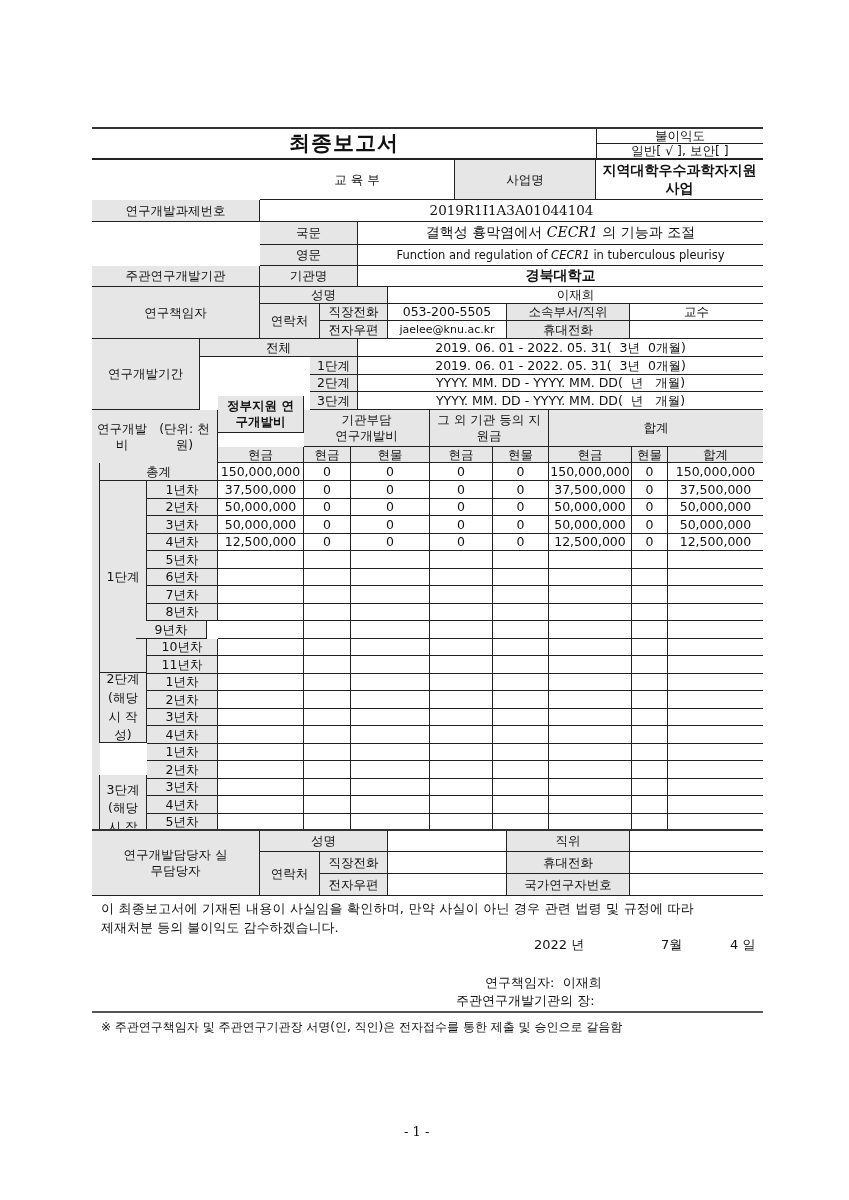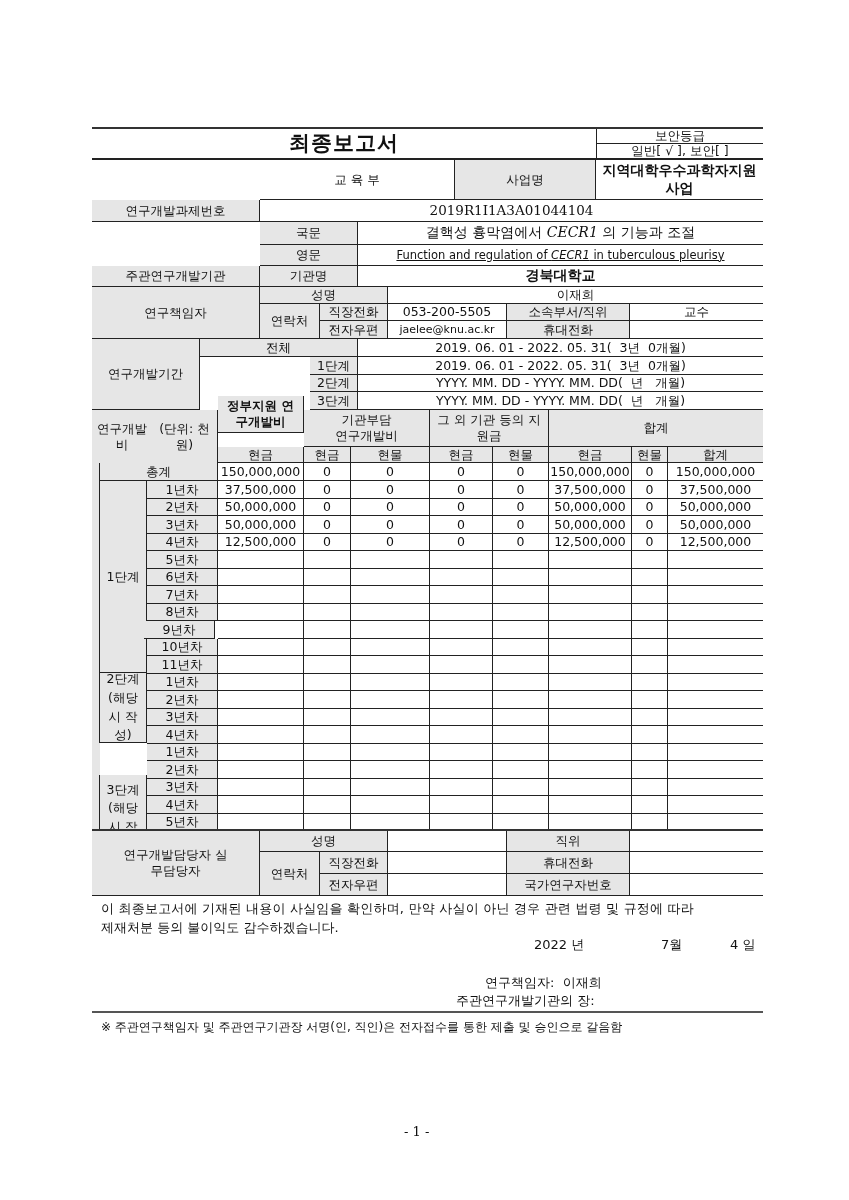--- a/index.html
+++ b/index.html
@@ -21,38 +21,38 @@
   i { font-family: "DejaVu Serif", serif; }
 </style>
 </head>
 <body>
 
 <div class="page">
 
   <div class="hr" style="top:127px;height:2px;"></div>
 
   <div class="cell title nb-r" style="left:92px;top:129px;width:504px;height:31px;border-bottom:2px solid #222;">최종보고서</div>
-  <div class="cell" style="left:596px;top:129px;width:167px;height:15px;border-left:1px solid #222;border-right:none;">보안등급</div>
+  <div class="cell" style="left:596px;top:129px;width:167px;height:15px;border-left:1px solid #222;border-right:none;">불이익도</div>
   <div class="cell" style="left:596px;top:144px;width:167px;height:16px;border-left:1px solid #222;border-right:none;border-bottom:2px solid #222;">일반[ √ ], 보안[    ]</div>
 
   <div class="cell" style="left:260px;top:160px;width:195px;height:40px;">교 육 부</div>
   <div class="cell g" style="left:455px;top:160px;width:141px;height:40px;">사업명</div>
   <div class="cell wrap bold nb-r" style="left:596px;top:160px;width:167px;height:40px;font-size:14px;padding:0 6px;">지역대학우수과학자지원사업</div>
 
   <div class="cell g" style="left:92px;top:200px;width:168px;height:22px;">연구개발과제번호</div>
   <div class="cell serif nb-r" style="left:260px;top:200px;width:503px;height:22px;font-size:13.5px;">2019R1I1A3A01044104</div>
 
   <div class="cell g" style="left:260px;top:222px;width:98px;height:23px;">국문</div>
   <div class="cell nb-r" style="left:358px;top:222px;width:405px;height:23px;font-size:14px;">
     <span style="white-space:pre;">결핵성 흉막염에서 </span>
     <i>CECR1</i>
     <span style="white-space:pre;"> 의 기능과 조절</span>
   </div>
   <div class="cell g" style="left:260px;top:245px;width:98px;height:21px;">영문</div>
-  <div class="cell nb-r" style="left:358px;top:245px;width:405px;height:21px;font-size:11.5px;text-decoration:underline;">
+  <div class="cell nb-r" style="left:358px;top:245px;width:405px;height:21px;font-size:11.5px;">
     <span style="white-space:pre;">Function and regulation of </span>
     <i style="font-family:'DejaVu Sans',sans-serif;">CECR1</i>
     <span style="white-space:pre;"> in tuberculous pleurisy</span>
   </div>
 
   <div class="cell g" style="left:92px;top:266px;width:168px;height:21px;">주관연구개발기관</div>
   <div class="cell g" style="left:260px;top:266px;width:98px;height:21px;">기관명</div>
   <div class="cell bold nb-r" style="left:358px;top:266px;width:405px;height:21px;font-size:14px;">경북대학교</div>
 
   <div class="cell g" style="left:92px;top:287px;width:168px;height:52px;">연구책임자</div>
@@ -180,21 +180,21 @@
       <div class="cell" style="left: 668px; top: 586px; width: 95px; height: 18px; border-right: none;"></div>
       <div class="cell g" style="left: 147px; top: 604px; width: 71px; height: 17px;">8년차</div>
       <div class="cell" style="left: 218px; top: 604px; width: 86px; height: 17px;"></div>
       <div class="cell" style="left: 304px; top: 604px; width: 47px; height: 17px;"></div>
       <div class="cell" style="left: 351px; top: 604px; width: 79px; height: 17px;"></div>
       <div class="cell" style="left: 430px; top: 604px; width: 63px; height: 17px;"></div>
       <div class="cell" style="left: 493px; top: 604px; width: 56px; height: 17px;"></div>
       <div class="cell" style="left: 549px; top: 604px; width: 83px; height: 17px;"></div>
       <div class="cell" style="left: 632px; top: 604px; width: 36px; height: 17px;"></div>
       <div class="cell" style="left: 668px; top: 604px; width: 95px; height: 17px; border-right: none;"></div>
-      <div class="cell g" style="left: 144px; top: 621px; width: 71px; height: 18px; text-align: right;">9년차</div>
+      <div class="cell g" style="left: 136px; top: 621px; width: 71px; height: 18px; text-align: right;">9년차</div>
       <div class="cell" style="left: 218px; top: 621px; width: 86px; height: 18px;"></div>
       <div class="cell" style="left: 304px; top: 621px; width: 47px; height: 18px;"></div>
       <div class="cell" style="left: 351px; top: 621px; width: 79px; height: 18px;"></div>
       <div class="cell" style="left: 430px; top: 621px; width: 63px; height: 18px;"></div>
       <div class="cell" style="left: 493px; top: 621px; width: 56px; height: 18px;"></div>
       <div class="cell" style="left: 549px; top: 621px; width: 83px; height: 18px;"></div>
       <div class="cell" style="left: 632px; top: 621px; width: 36px; height: 18px;"></div>
       <div class="cell" style="left: 668px; top: 621px; width: 95px; height: 18px; border-right: none;"></div>
       <div class="cell g" style="left: 147px; top: 639px; width: 71px; height: 17px;">10년차</div>
       <div class="cell" style="left: 218px; top: 639px; width: 86px; height: 17px;"></div>

